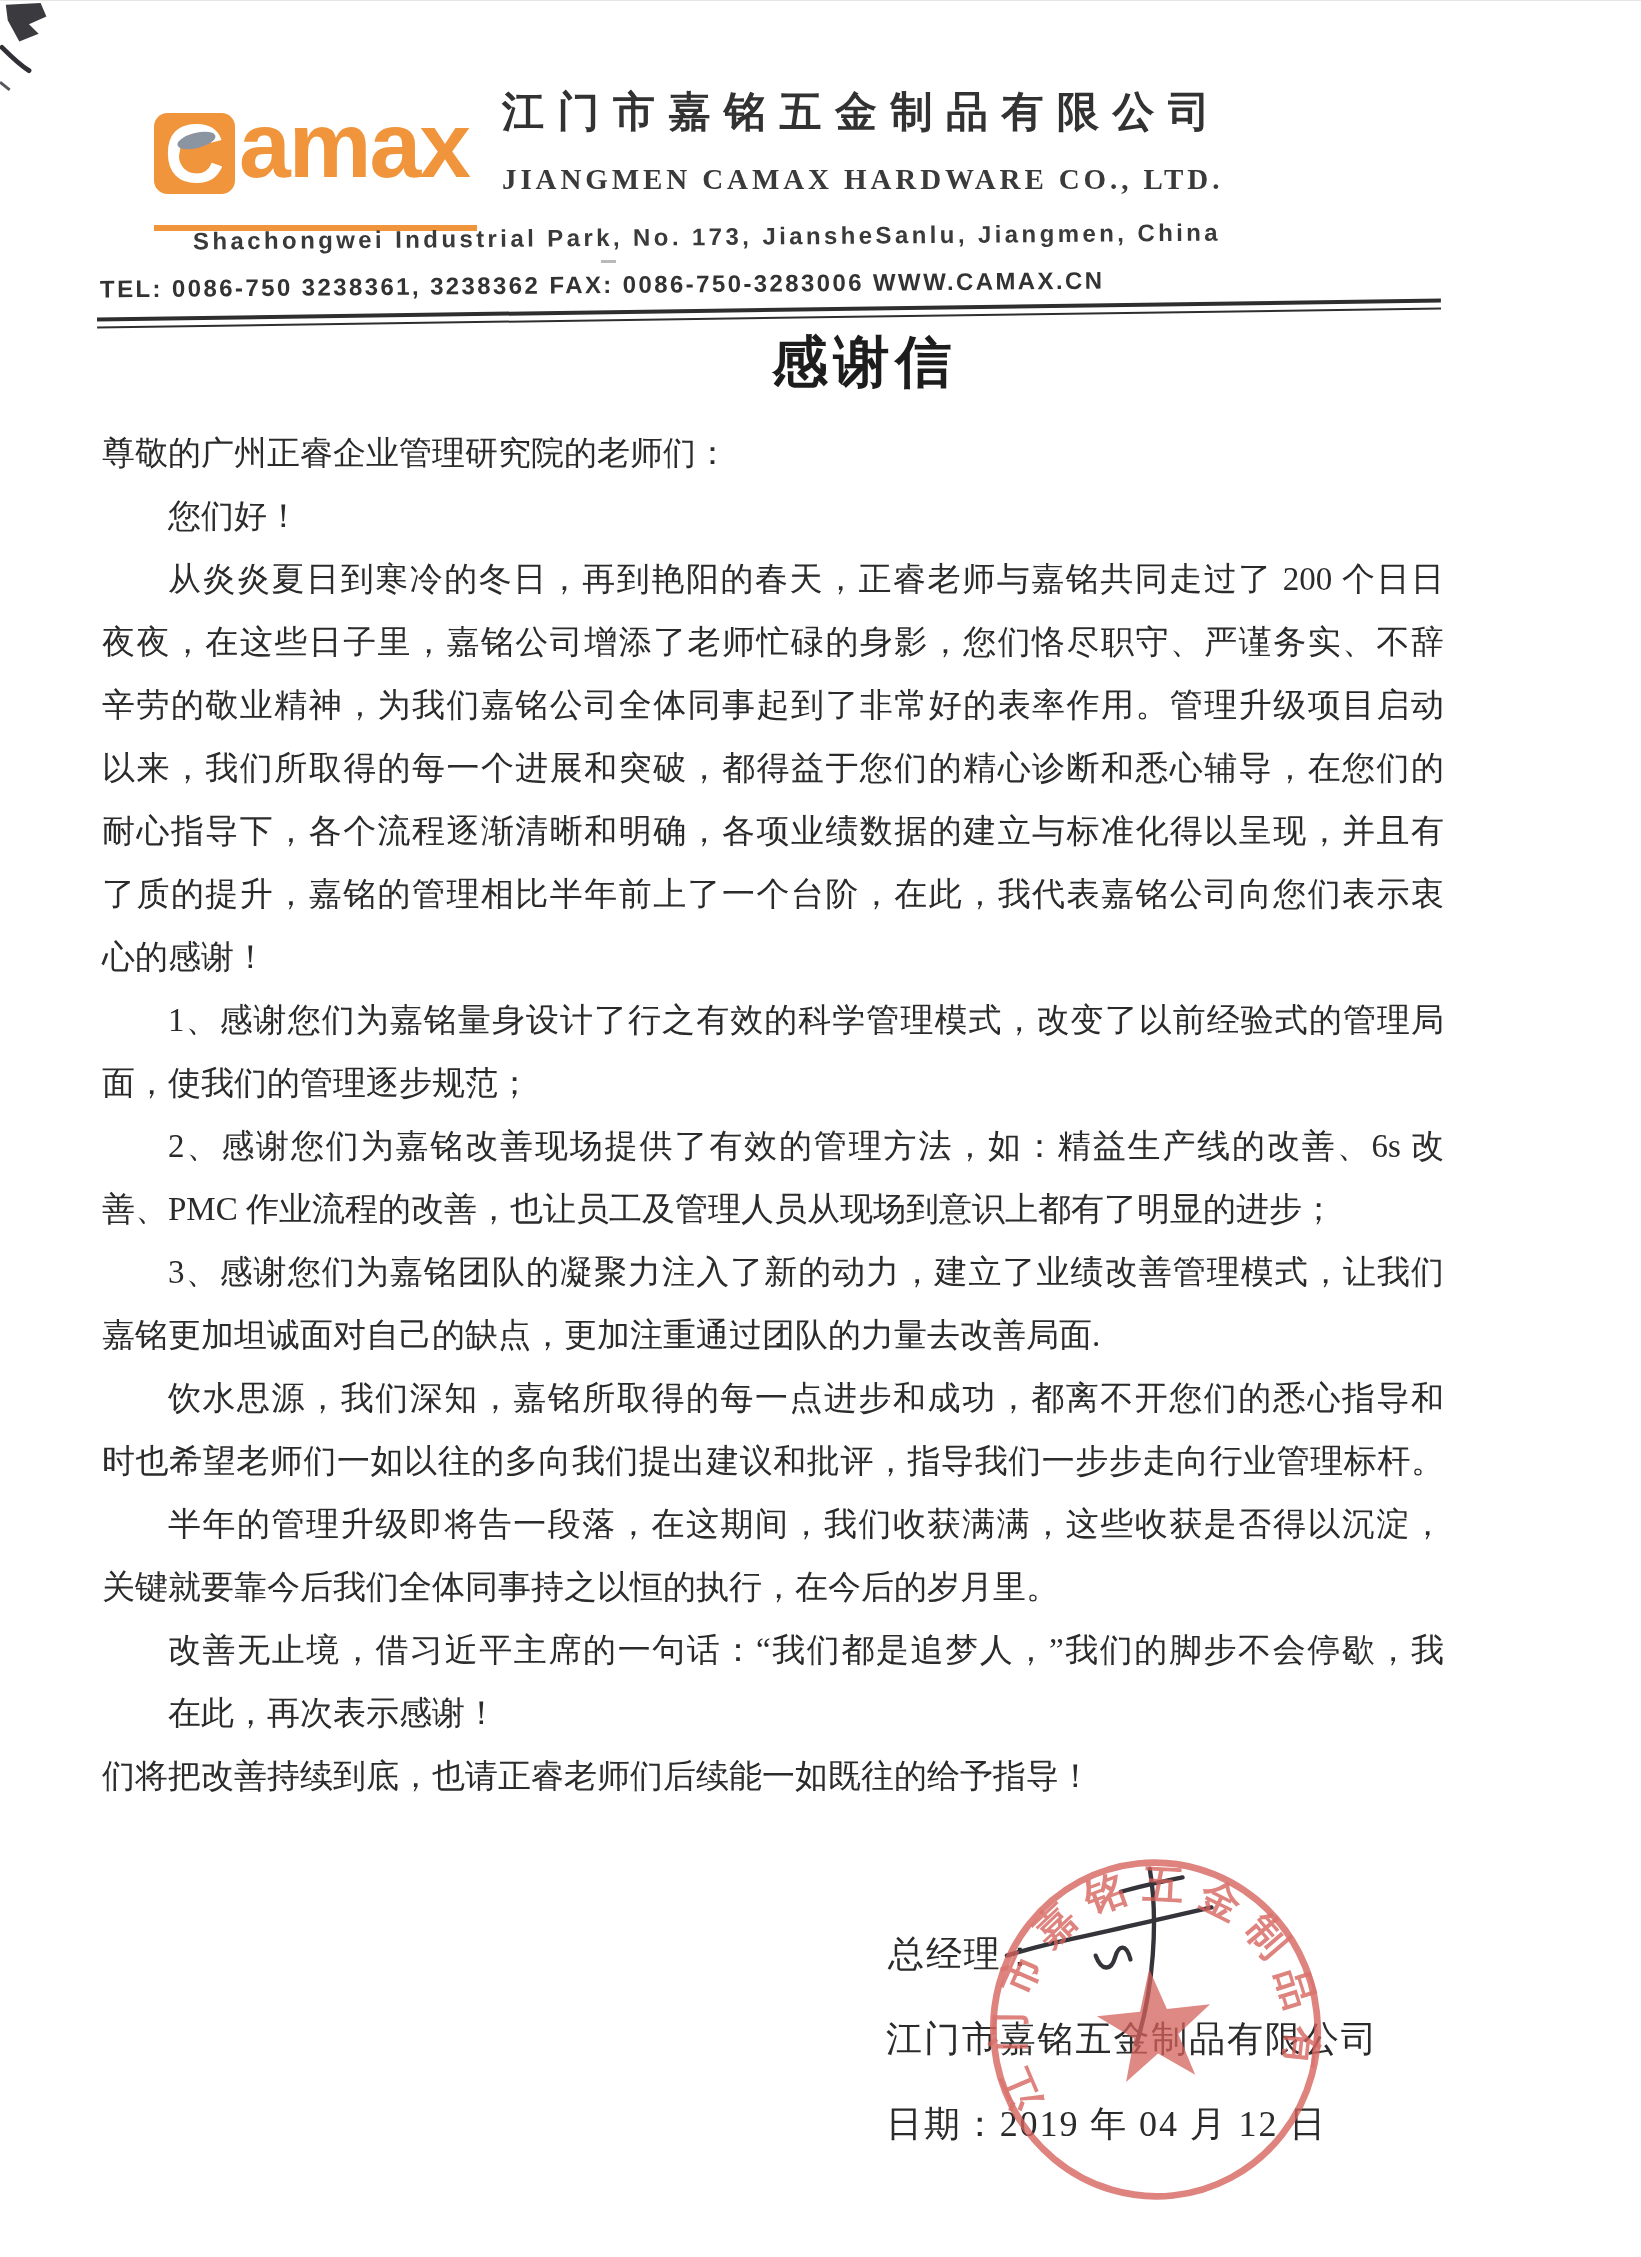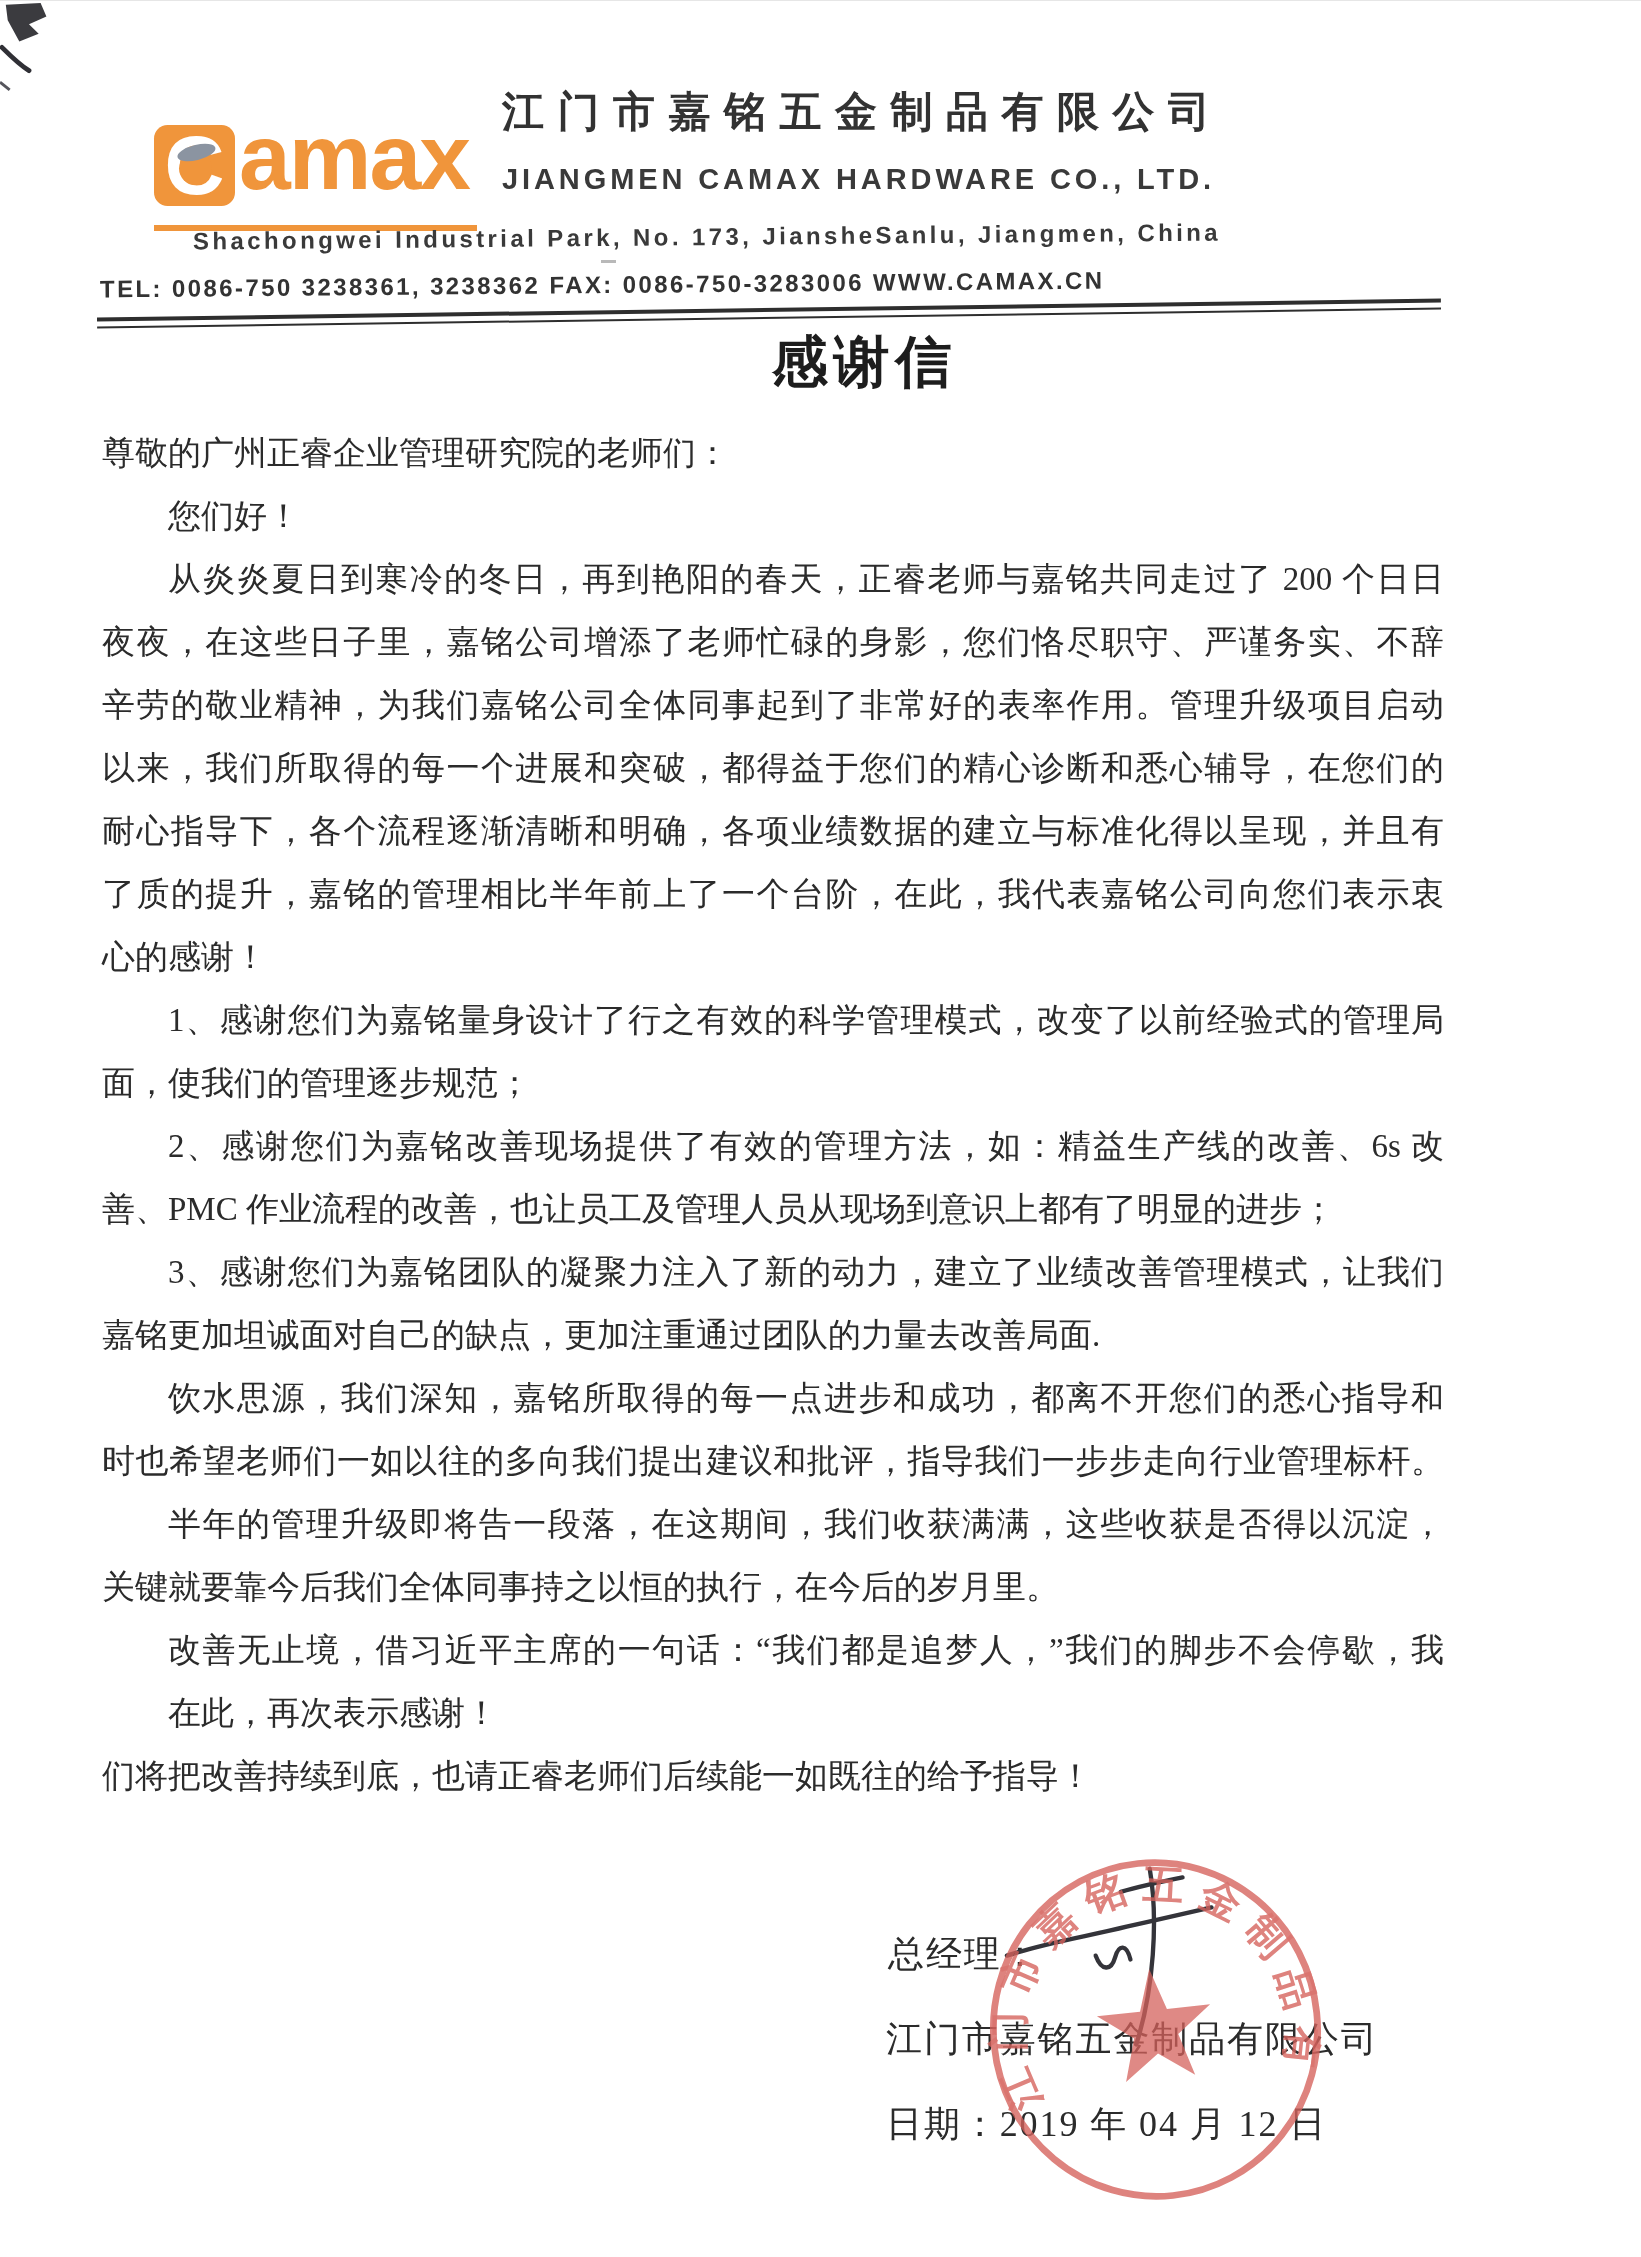--- a/index.html
+++ b/index.html
@@ -3,21 +3,21 @@
 <meta charset="utf-8">
 <style>
   html,body{margin:0;padding:0;background:#9b9b9b;}
   .page{
     position:relative;width:1641px;height:2257px;margin:0 auto;
     background:#ffffff;overflow:hidden;
     font-family:"Liberation Serif","DejaVu Serif",serif;color:#2b2b2b;
     border-top:1.9px solid #e6e6e6;
   }
   
-  .logo{position:absolute;left:154px;top:110px;display:flex;align-items:flex-start;}
+  .logo{position:absolute;left:154px;top:98px;display:flex;align-items:flex-start;}
   .logo-icon{
     position:relative;width:81px;height:81px;background:#F0953B;border-radius:13.5px;
     display:flex;align-items:center;justify-content:center;margin-top:13.5px;
   }
   .logo-c{
     font-family:"Liberation Sans","DejaVu Sans",sans-serif;font-weight:bold;
     font-size:83px;line-height:77px;color:#ffffff;
   }
   .logo-ball{
     position:absolute;left:25px;top:27px;width:33px;height:33px;border-radius:50%;
@@ -32,21 +32,21 @@
     font-size:93px;line-height:93px;color:#F0953B;letter-spacing:-1.9px;margin-left:3.9px;
   }
   .logo-underline{position:absolute;left:154px;top:224px;width:323px;height:5.8px;background:#F0953B;}
 
   .co-cn{
     position:absolute;left:502px;top:83px;
     font-size:42px;font-weight:600;letter-spacing:13.5px;color:#323232;white-space:nowrap;
   }
   .co-en{
     position:absolute;left:502px;top:162px;
-    font-family:Liberation Sans, sans-serif;font-weight:bold;
+    font-family:Liberation Serif, serif;font-weight:bold;
     font-size:29px;letter-spacing:3.9px;color:#3a3a3a;white-space:nowrap;
   }
   .addr{
     position:absolute;left:193px;top:222px;
     font-family:"Liberation Sans","DejaVu Sans",sans-serif;font-weight:bold;
     font-size:24px;letter-spacing:3.4px;color:#3a3a3a;white-space:nowrap;
     transform:rotate(-0.5deg);
   }
   .tel{
     position:absolute;left:100px;top:270px;

